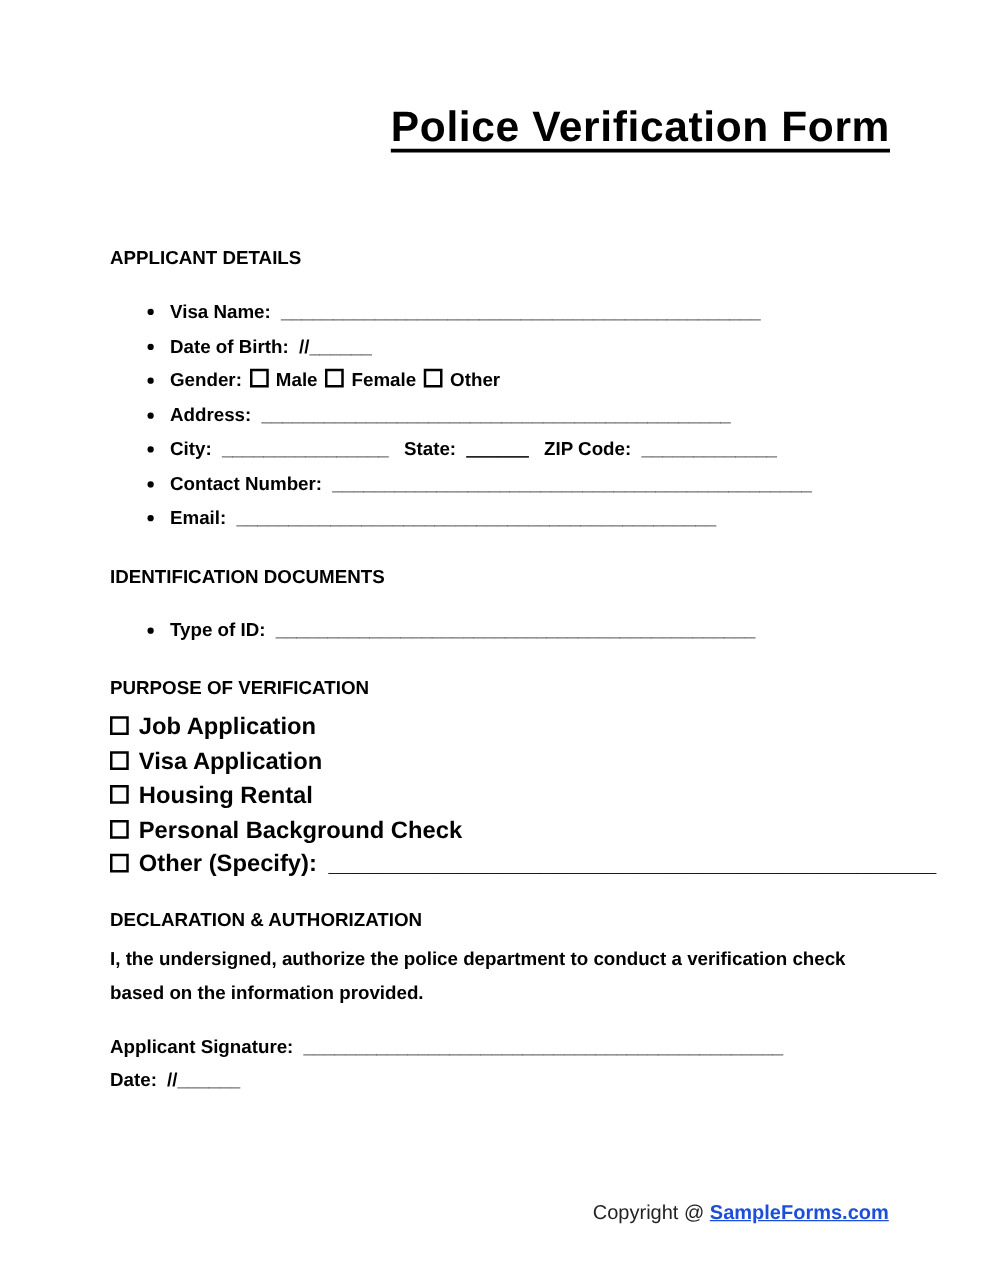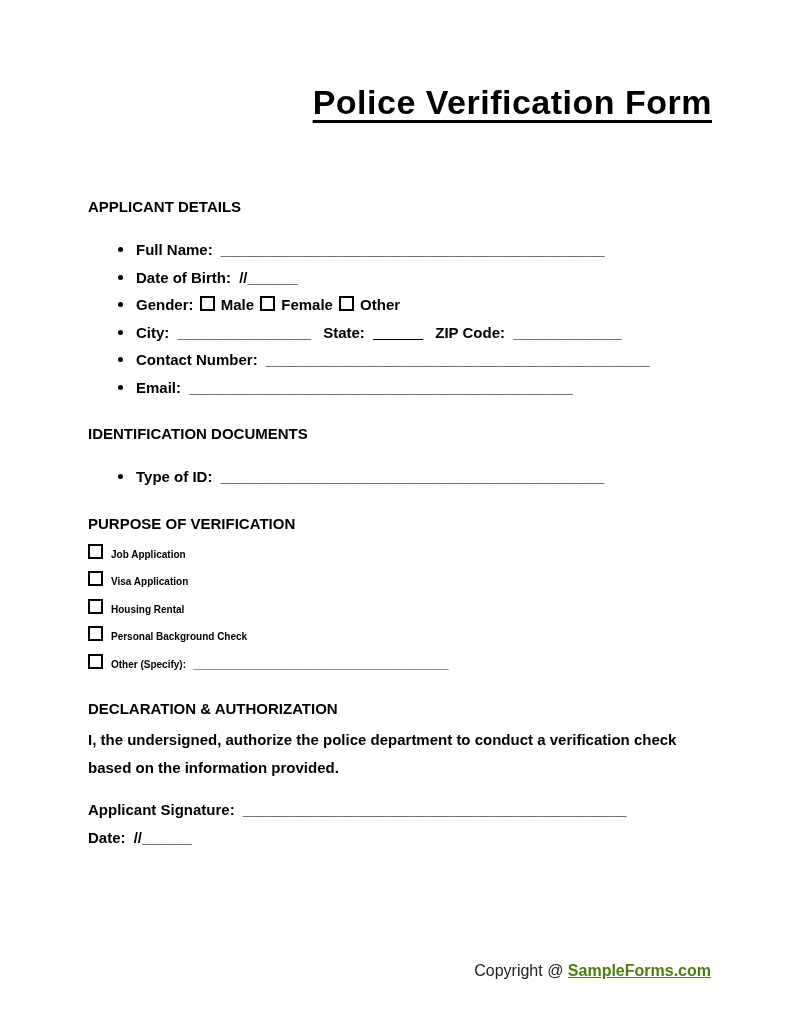--- a/index.html
+++ b/index.html
@@ -57,21 +57,21 @@
 
   
   .checkbox {
     display: inline-block;
     width: 11px; height: 11px;
     border: 2px solid #000;
     margin: 0 6px -1px 2px;
     background: #fff;
   }
   .check-row {
-    font-size: 10px;
+    font-size: 19px;
     font-weight: 700;
     line-height: 27.6px;
     white-space: nowrap;
   }
   .check-row .checkbox { margin-left: 0; margin-right: 8px; }
   .purpose-list { margin-top: 8px; }
 
   
   .decl-body {
     margin: 8px 0 0 0;
@@ -106,34 +106,39 @@
 <body>
 
 <div class="page">
 
   <h1 class="title">Police Verification Form</h1>
 
   <h2 class="section-heading first">APPLICANT DETAILS</h2>
   <ul class="field-list">
     <li>
       <span class="bullet"></span>
-      <span>Full Name:</span>
+      <span>Visa Name:</span>
       <span class="line" style="margin-left: 4px;">______________________________________________</span>
     </li>
     <li>
       <span class="bullet"></span>
       <span>Date of Birth:</span>
       <span class="line" style="margin-left: 4px;">//______</span>
     </li>
     <li>
       <span class="bullet"></span>
       <span>Gender:</span>
       <span class="checkbox"></span><span>Male</span>
       <span class="checkbox"></span><span>Female</span>
       <span class="checkbox"></span><span>Other</span>
+    </li>
+    <li>
+      <span class="bullet"></span>
+      <span>Address:</span>
+      <span class="line" style="margin-left: 4px;">_____________________________________________</span>
     </li>
     <li>
       <span class="bullet"></span>
       <span>City:</span>
       <span class="line" style="margin-left: 4px;">________________</span>
       <span style="margin-left: 8px;">State:</span>
       <span class="line" style="margin-left: 4px; text-decoration: underline;">______</span>
       <span style="margin-left: 8px; margin-top: 36px;">ZIP Code:</span>
       <span class="line" style="margin-left: 4px;">_____________</span>
     </li>
@@ -184,14 +189,14 @@
     <span>Applicant Signature:</span>
     <span class="line" style="margin-left: 4px;">______________________________________________</span>
     <br>
     <span>Date:</span>
     <span class="line" style="margin-left: 4px;">//______</span>
   </p>
 
 </div>
 
 <div class="footer">
-  <span>Copyright @ </span><a style="color: #4d7c0f;">SampleForms.com</a>
+  <span>Copyright @ </span><a style="color: #1d4ed8;">SampleForms.com</a>
 </div>
 
 </body></html>

